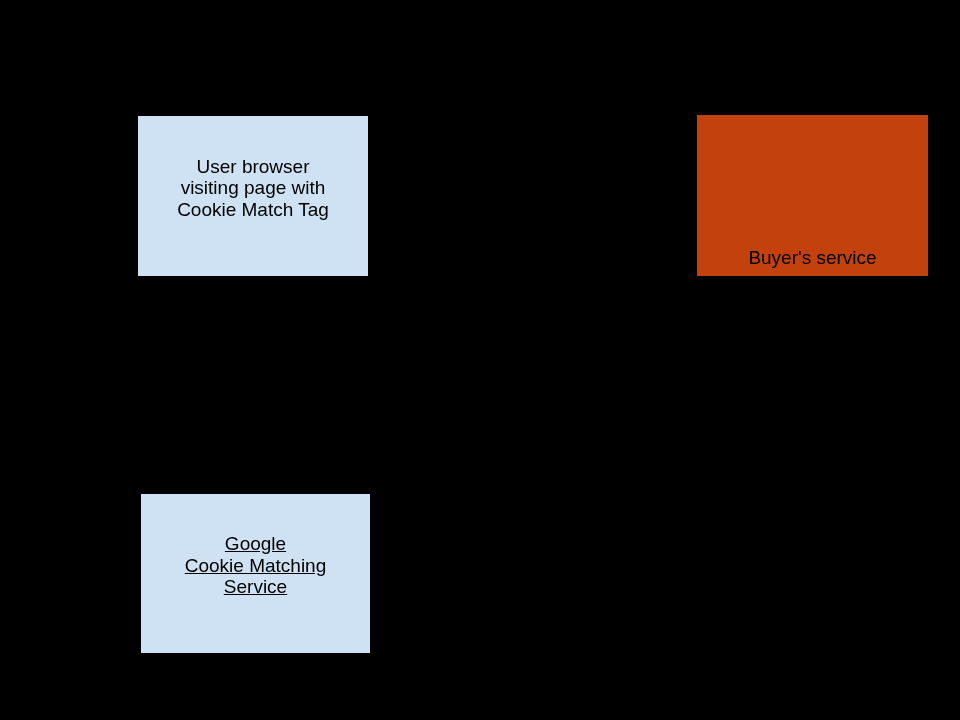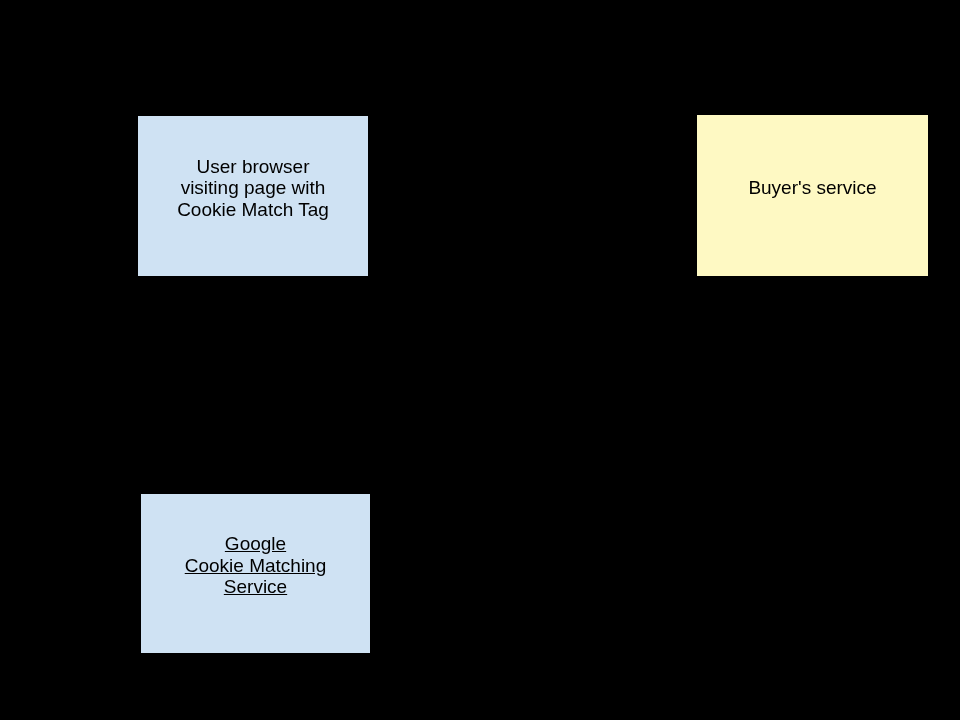--- a/index.html
+++ b/index.html
@@ -42,21 +42,21 @@
 <body>
 
 <div class="slide">
 
   <div class="node" id="node-user-browser" style="background-color: rgb(207, 226, 243);">
     <div class="node-label">User browser
 visiting page with
 Cookie Match Tag</div>
   </div>
 
-  <div class="node" id="node-buyers-service" style="background-color: #fef9c3;">
+  <div class="node" id="node-buyers-service" style="background-color: #c2410c; align-items: flex-end;">
     <div class="node-label">Buyer's service</div>
   </div>
 
   <div class="node" id="node-google-cookie-match" style="background-color: rgb(207, 226, 243); text-decoration: underline;">
     <div class="node-label">Google
 Cookie Matching
 Service</div>
   </div>
 
 </div>

